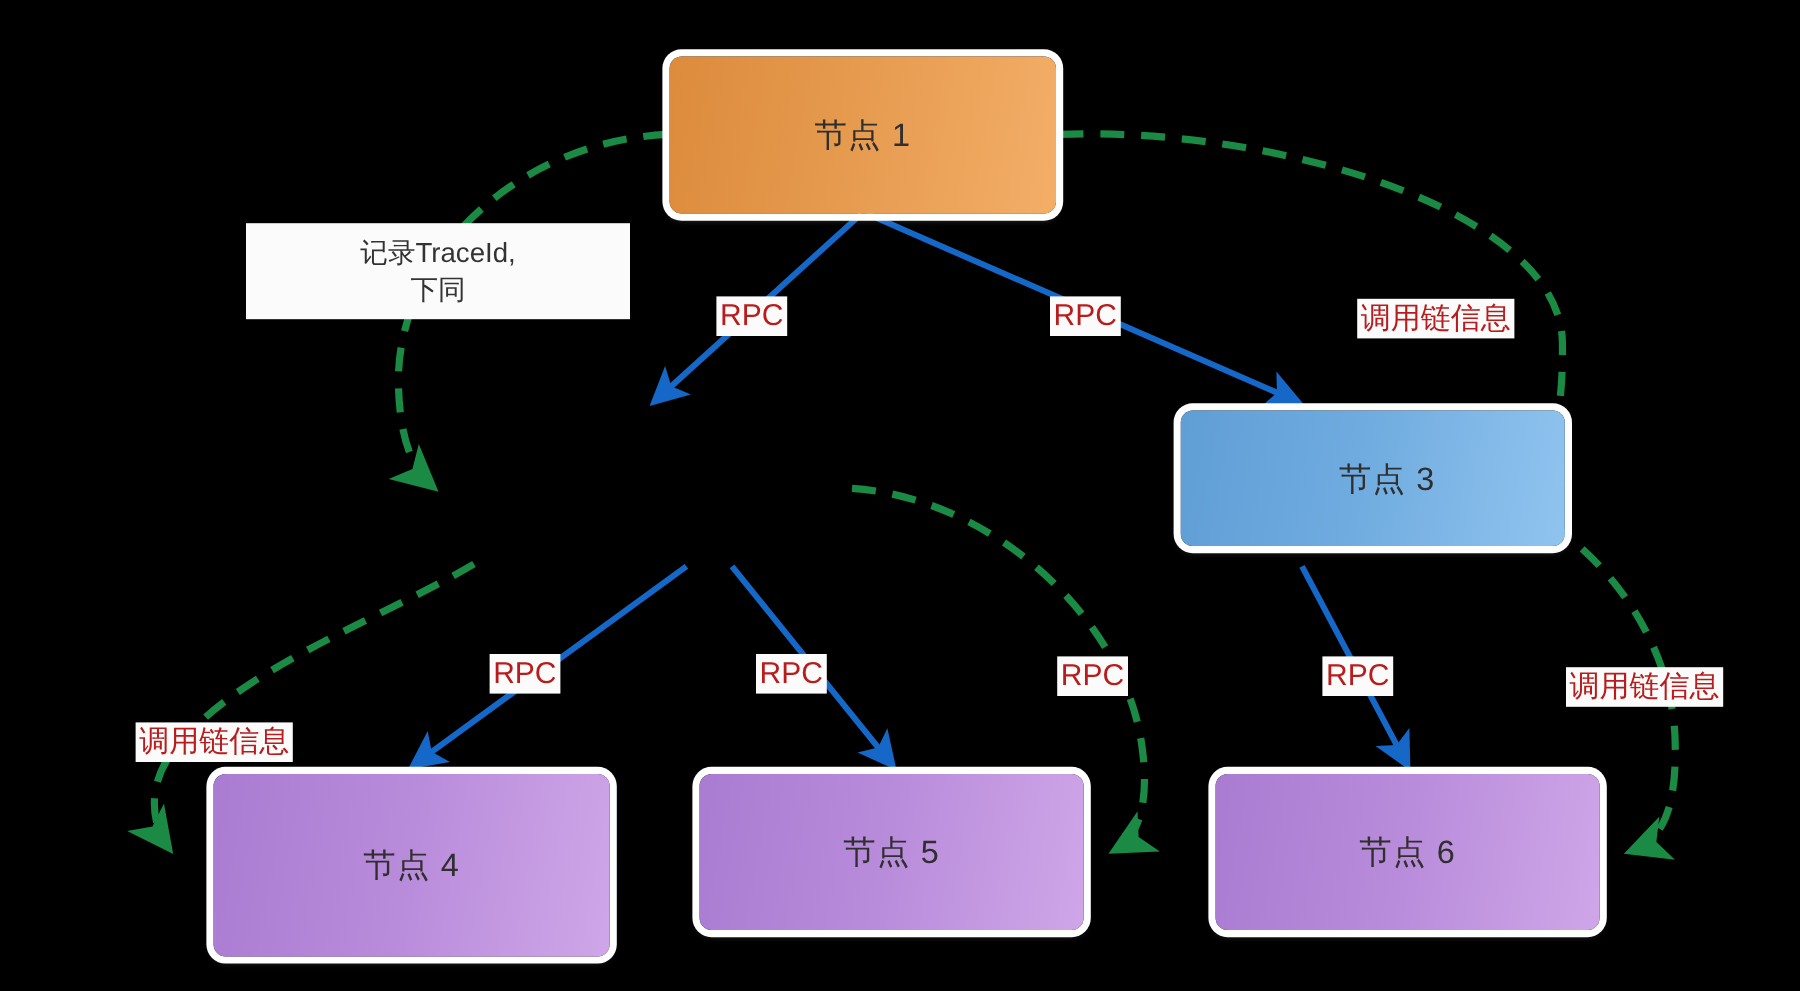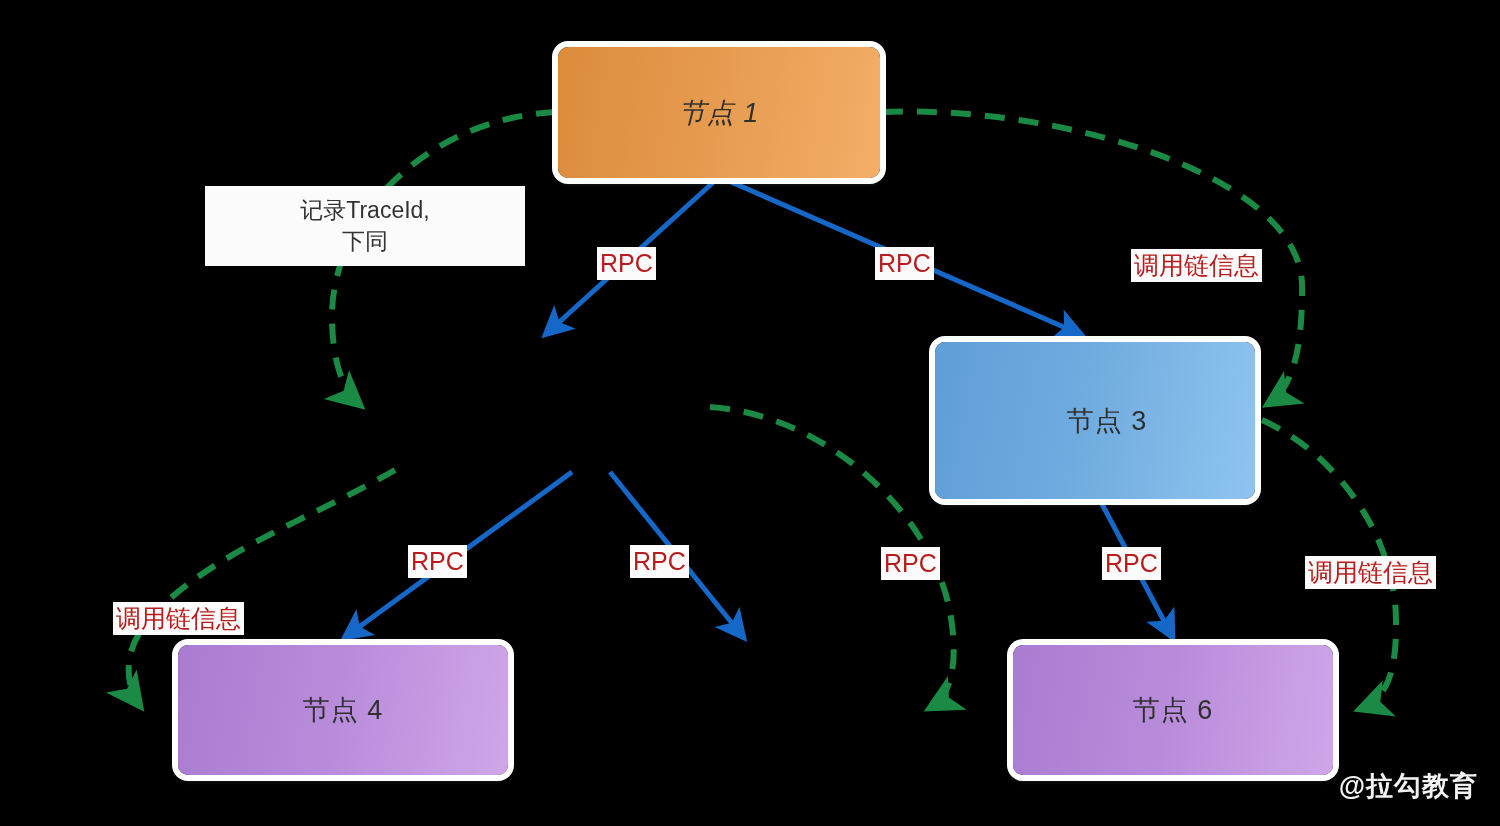--- a/index.html
+++ b/index.html
@@ -32,26 +32,26 @@
     align-items: center;
     justify-content: center;
     color: #2f2f2f;
     font-size: 27px;
     letter-spacing: 1px;
     box-shadow: 0 0 0 6px #ffffff, 0 3px 7px rgba(255,255,255,0.35);
   }
   .node-label { pointer-events: none; }
 
   .n1 { left: 558px; top: 47px;  width: 322px; height: 131px;
-        background: linear-gradient(100deg,#dd8b3c 0%, #e59a4e 45%, #f4ae68 100%); font-style: italic; }
+        background: linear-gradient(100deg,#dd8b3c 0%, #e59a4e 45%, #f4ae68 100%); }
   .n2 { left: 380px; top: 342px; width: 325px; height: 130px;
         background: linear-gradient(100deg,#d3605e 0%, #de706e 45%, #ef8a88 100%); }
-  .n3 { left: 935px; top: 342px; width: 320px; height: 157px;
+  .n3 { left: 984px; top: 342px; width: 320px; height: 113px;
         background: linear-gradient(100deg,#5f9ed6 0%, #6fabdf 45%, #90c4ef 100%); padding-left: 24px; }
-  .n4 { left: 178px; top: 645px; width: 330px; height: 130px;
+  .n4 { left: 178px; top: 645px; width: 330px; height: 152px;
         background: linear-gradient(100deg,#a97cd2 0%, #b78ada 45%, #cfa6e8 100%); }
   .n5 { left: 583px; top: 645px; width: 320px; height: 130px;
         background: linear-gradient(100deg,#a97cd2 0%, #b78ada 45%, #cfa6e8 100%); }
   .n6 { left: 1013px; top: 645px; width: 320px; height: 130px;
         background: linear-gradient(100deg,#a97cd2 0%, #b78ada 45%, #cfa6e8 100%); }
 
   
   .elabel {
     position: absolute;
     background: #fbfbfb;
@@ -131,20 +131,23 @@
 
   <div class="node n1">
     <span class="node-label">节点 1</span>
   </div>
   <div class="node n3">
     <span class="node-label">节点 3</span>
   </div>
   <div class="node n4">
     <span class="node-label">节点 4</span>
   </div>
+  <div class="node n5">
+    <span class="node-label">节点 5</span>
+  </div>
   <div class="node n6">
     <span class="node-label">节点 6</span>
   </div>
 
   <div class="note">
     <span class="ln">记录TraceId,</span>
     <span class="ln">下同</span>
   </div>
 
   <div class="elabel rpc" style="left:597px; top:247px;">RPC</div>
@@ -158,15 +161,14 @@
   <div class="elabel rpc" style="left:881px; top:547px;">RPC</div>
 
   <div class="elabel rpc" style="left:1102px; top:547px;">RPC</div>
 
   <div class="elabel" style="left:1131px; top:249px;">调用链信息</div>
 
   <div class="elabel" style="left:1305px; top:556px;">调用链信息</div>
 
   <div class="elabel" style="left:113px; top:602px;">调用链信息</div>
 
-  <div class="watermark">@拉勾教育</div>
 
 </div>
 
 </body></html>

